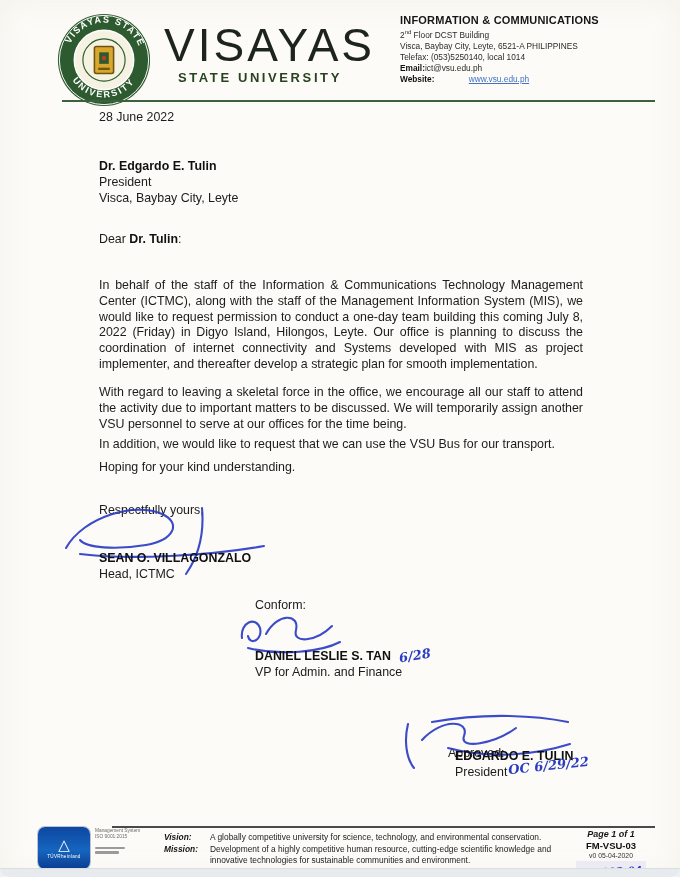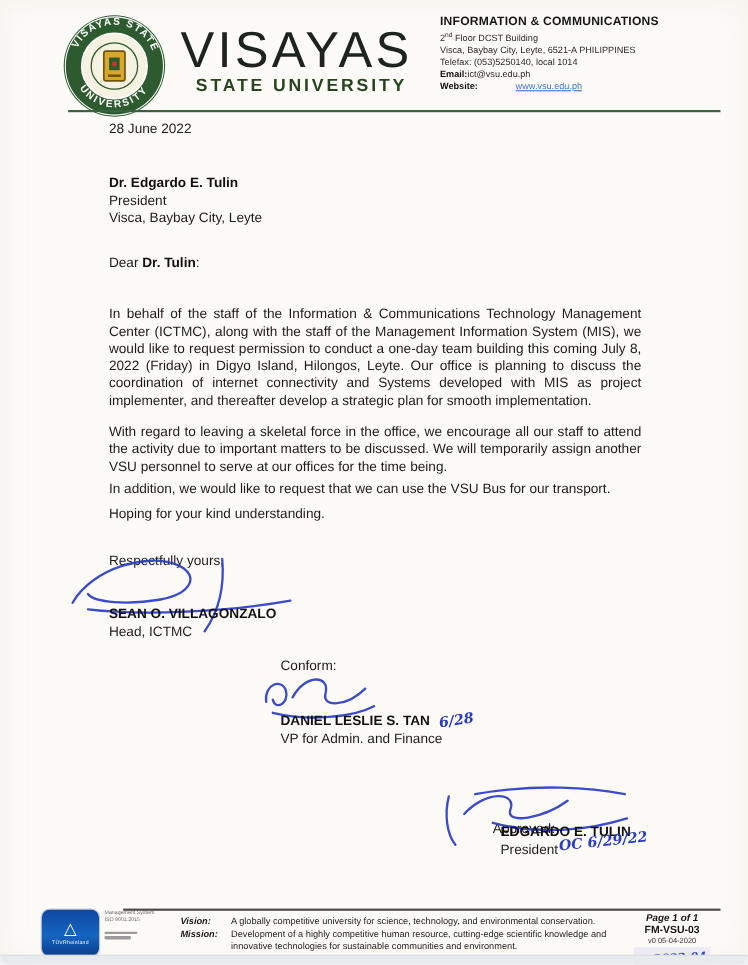--- a/index.html
+++ b/index.html
@@ -10,21 +10,21 @@
     background:#fcfbf7; border-radius:0 0 10px 10px;
     box-shadow: inset 0 0 30px rgba(180,175,160,.12);
     color:#1e1e1e;
   }
   .scan-bottom { position:absolute; left:0; right:0; bottom:0; height:9px; background:#e7ebee; border-top:1px solid #d9dee2; }
 
   
   .seal { position:absolute; left:56px; top:12px; width:96px; height:96px; }
   .wordmark { position:absolute; left:164px; top:22px; }
   .wm-main { font-size:46px; font-weight:500; letter-spacing:3px; color:#1d241d; line-height:1; }
-  .wm-sub { font-size:16px; font-weight:600; letter-spacing:2.6px; color:#27431f; margin:2px 0 0 14px; }
+  .wm-sub { font-size:13px; font-weight:600; letter-spacing:2.6px; color:#27431f; margin:2px 0 0 14px; }
   .office { position:absolute; left:400px; top:14px; width:266px; }
   .office-title { font-size:11px; font-weight:bold; color:#161616; letter-spacing:.2px; line-height:1.22; }
   .office-lines { margin-top:2px; font-size:8.3px; line-height:1.32; color:#2a2a2a; }
   .office-lines sup { font-size:6px; }
   .link { color:#4472c4; text-decoration:underline;padding-left:32px; }
   .hdr-rule { position:absolute; left:62px; top:100px; width:593px; height:2px; background:#3c6140; }
 
   
   .t { font-size:12.4px; line-height:15.8px; color:#1c1c1c; }
   .b { font-weight:bold; color:#101010; }

